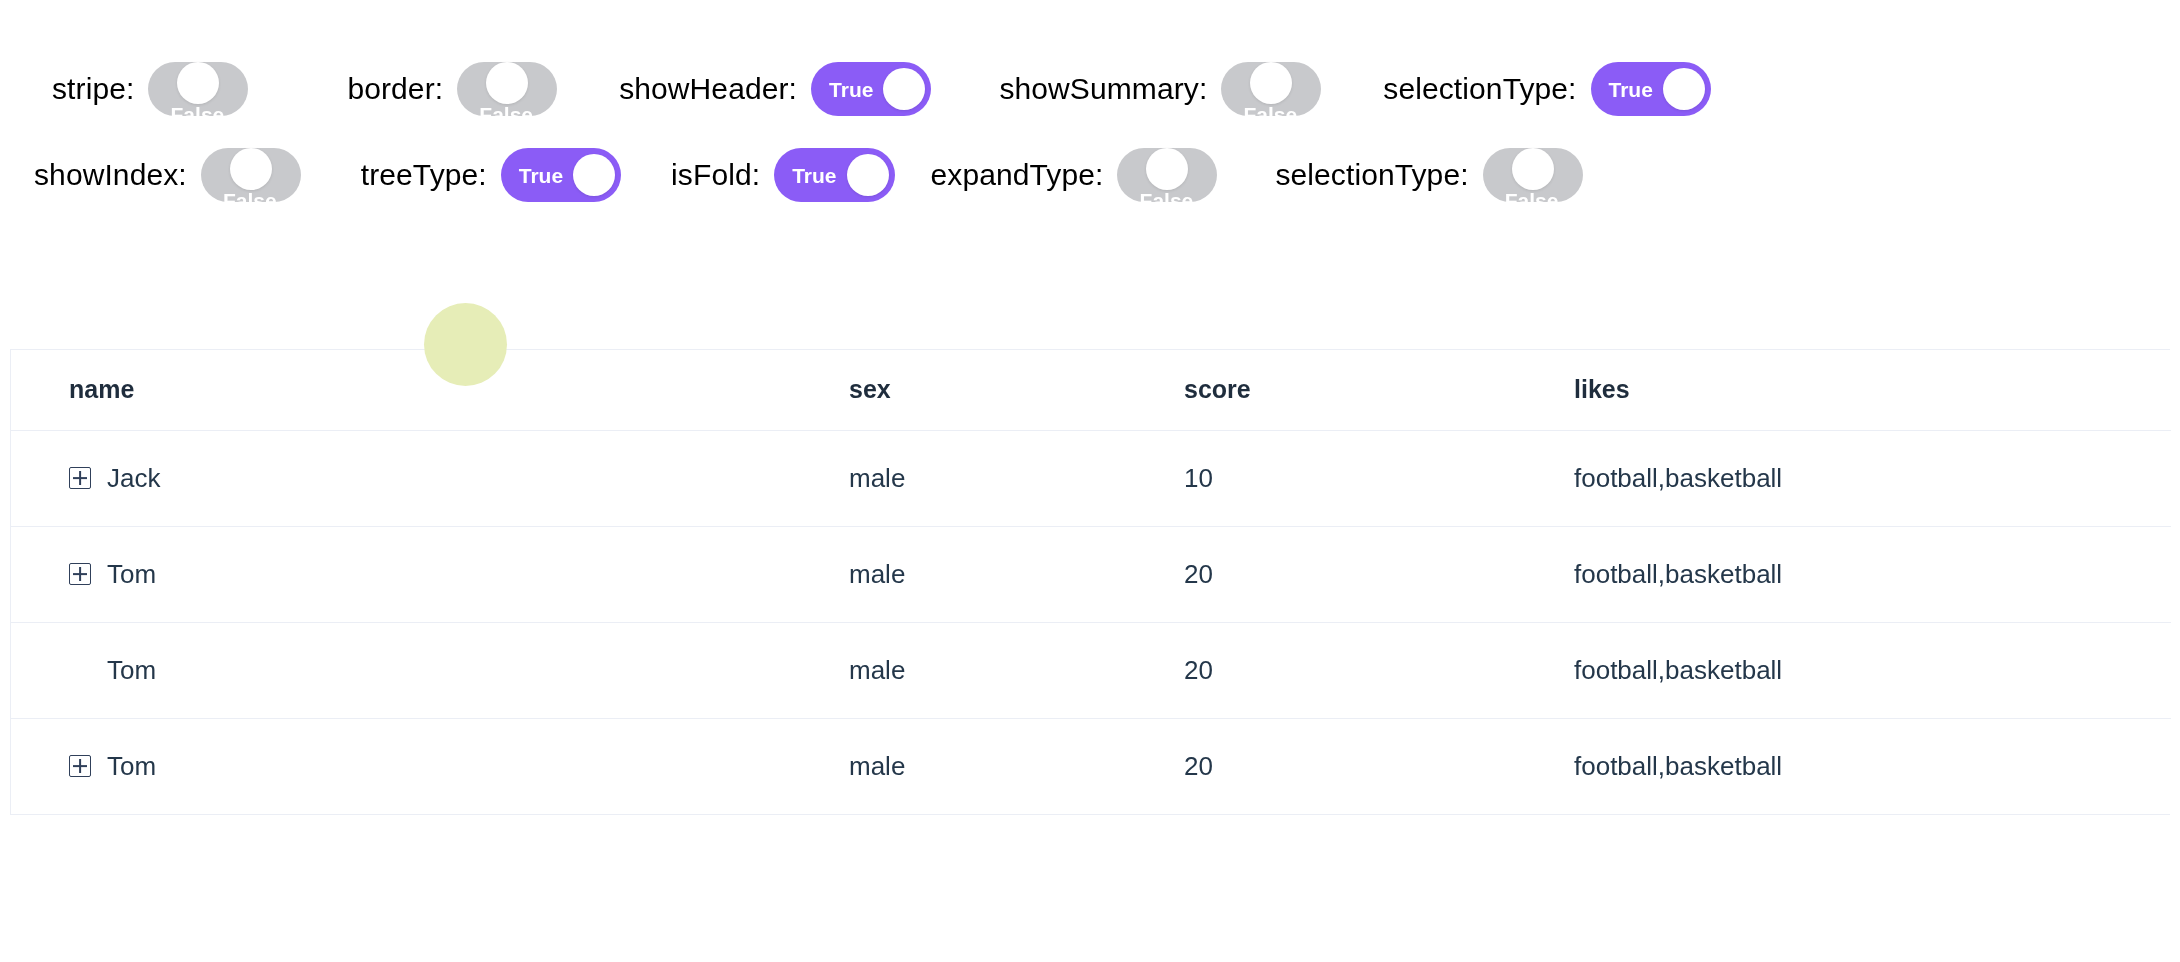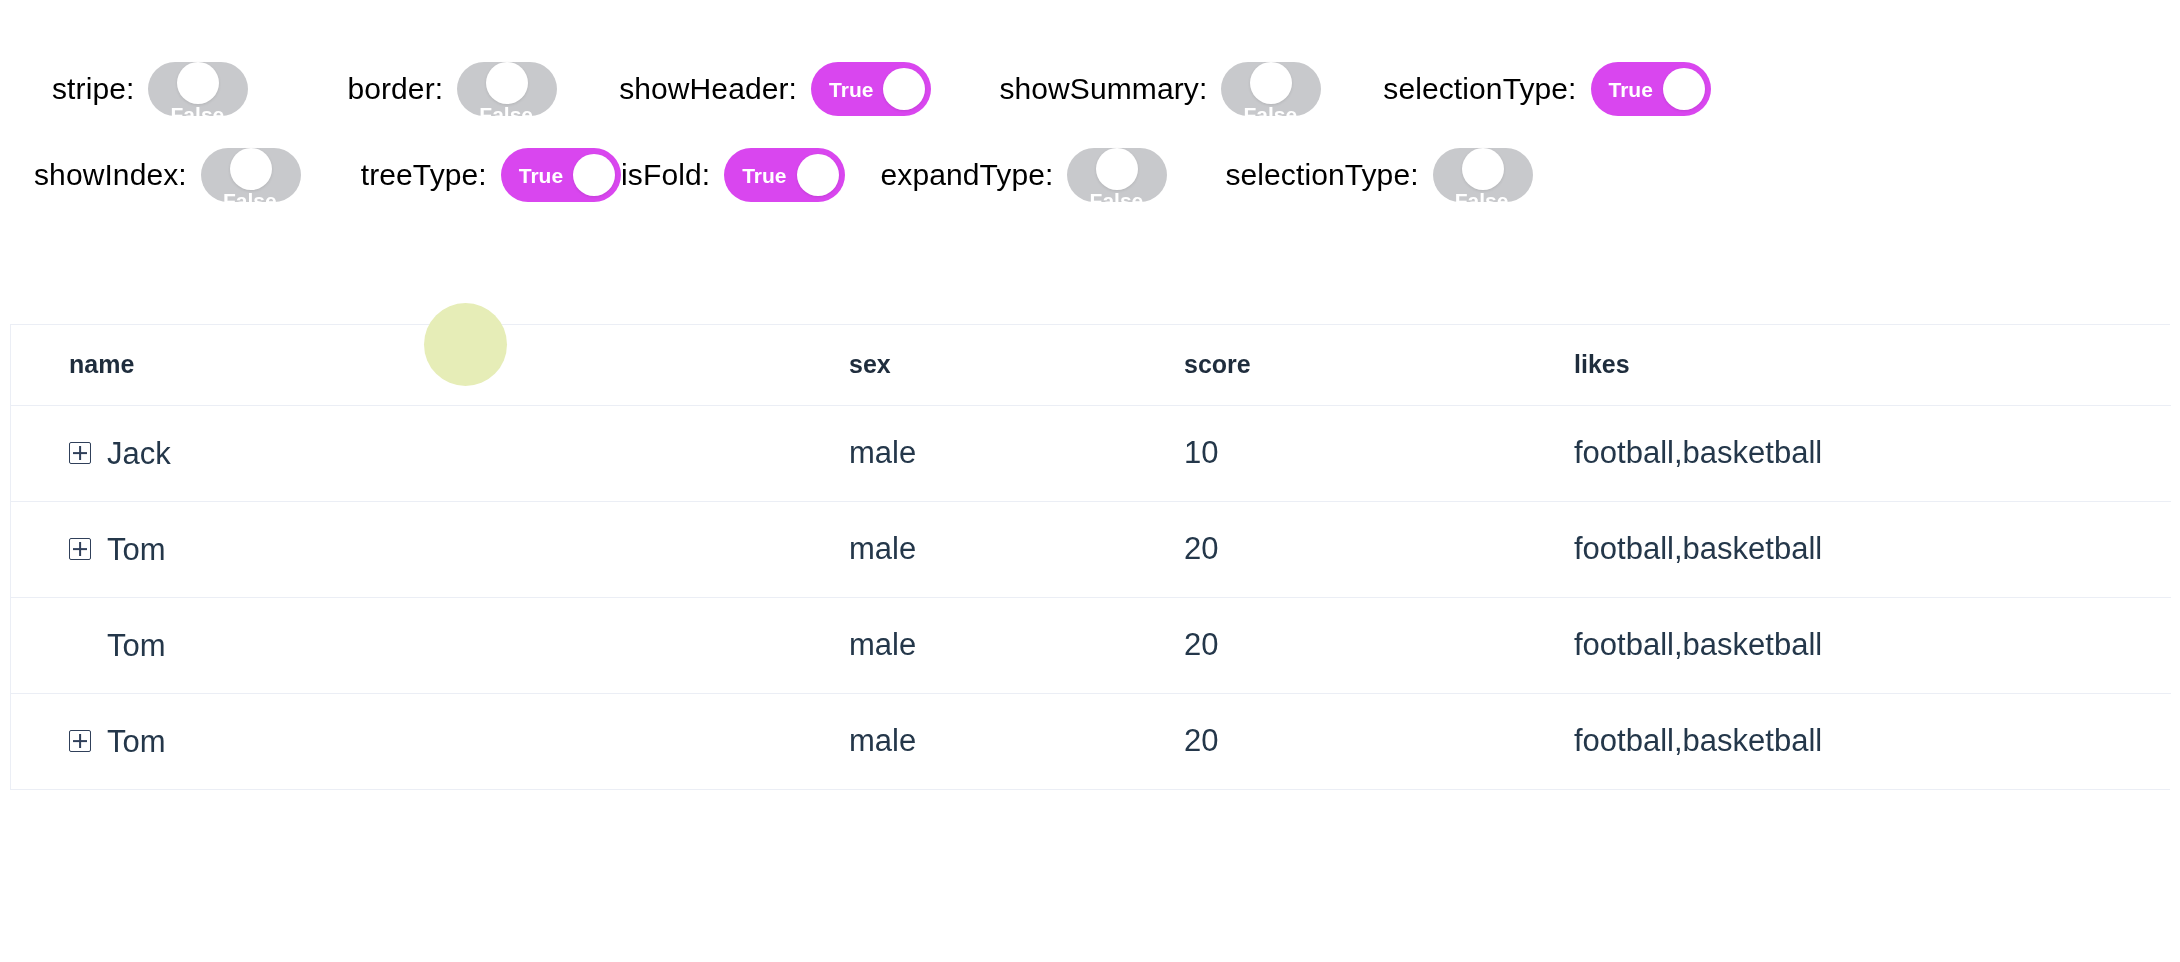--- a/index.html
+++ b/index.html
@@ -65,32 +65,32 @@
     box-shadow: 0 1px 3px rgba(0,0,0,0.10);
   }
   .switch .state-text {
     font-size: 21px;
     color: #ffffff;
     font-weight: 700;
     padding: 0 12px 0 10px;
     line-height: 1;
   }
   .switch.on {
-    background: #d946ef;
+    background: #8b5cf6;
     flex-direction: row-reverse;
   }
   .switch.on .state-text {
     padding: 0 10px 0 12px;
   }
 
   
   .table-wrap {
     position: absolute;
     left: 10px;
-    top: 324px;
+    top: 349px;
     width: 2160px;
     border: 1px solid #ebeef5;
     border-top: 1px solid #ebeef5;
     background: #fff;
   }
   .tbl {
     width: 100%;
     border-collapse: collapse;
     table-layout: fixed;
   }
@@ -104,21 +104,21 @@
     font-size: 25px;
     font-weight: 700;
     color: #1f2d3d;
     height: 80px;
     padding: 0 0 0 58px;
     border-bottom: 1px solid #ebeef5;
     background: #fff;
     vertical-align: middle;
   }
   .tbl td {
-    font-size: 31px;
+    font-size: 26px;
     font-weight: 400;
     color: #24374a;
     height: 96px;
     padding: 0 0 0 58px;
     border-bottom: 1px solid #ebeef5;
     background: #fff;
     vertical-align: middle;
   }
   .tbl tbody tr:last-child td { border-bottom: none; }
 
@@ -215,21 +215,21 @@
           <span class="state-text">False</span>
         </div>
       </div>
       <div class="switch-field" style="margin-left: 60px;">
         <span class="switch-label">treeType:</span>
         <div class="switch on">
           <span class="knob"></span>
           <span class="state-text">True</span>
         </div>
       </div>
-      <div class="switch-field" style="">
+      <div class="switch-field" style="margin-left: 50px;">
         <span class="switch-label">isFold:</span>
         <div class="switch on">
           <span class="knob"></span>
           <span class="state-text">True</span>
         </div>
       </div>
       <div class="switch-field" style="margin-left: 36px;">
         <span class="switch-label">expandType:</span>
         <div class="switch">
           <span class="knob"></span>

